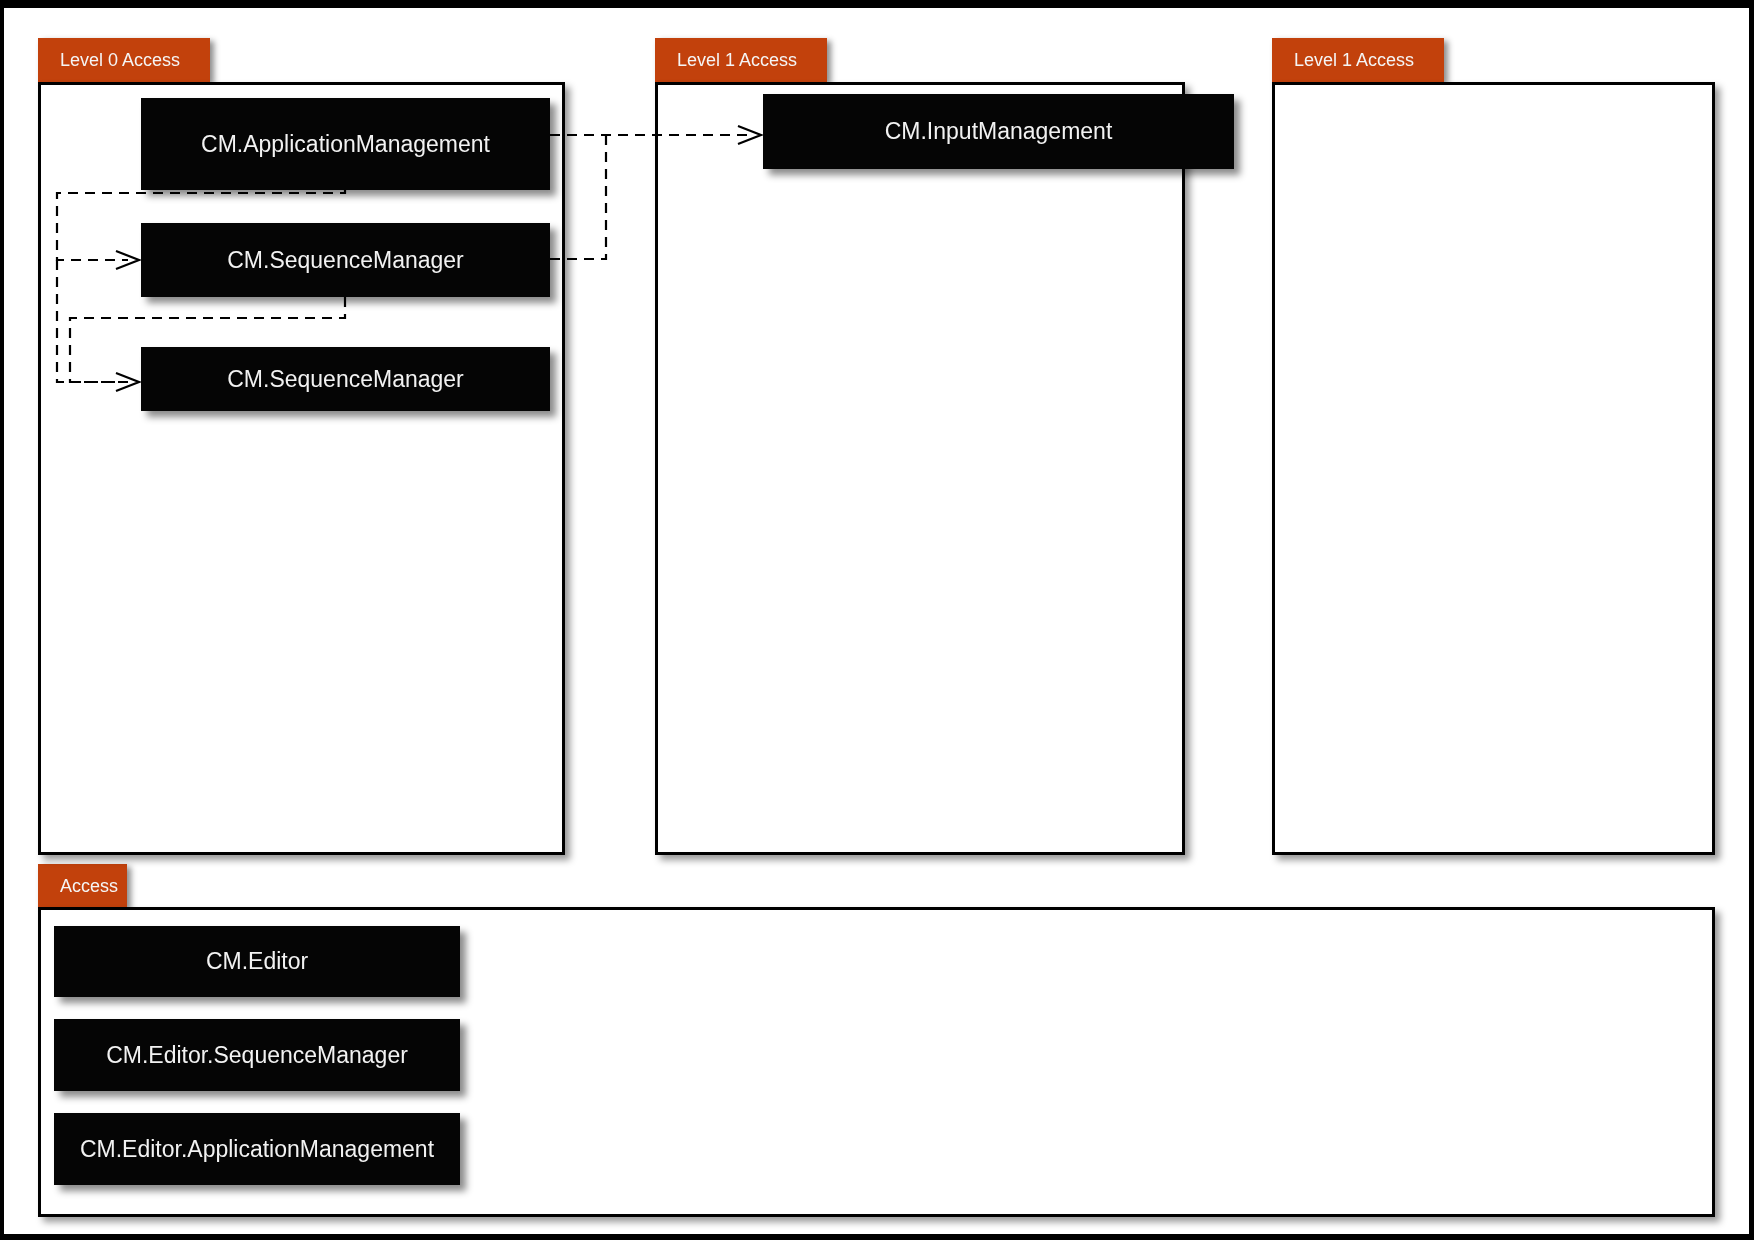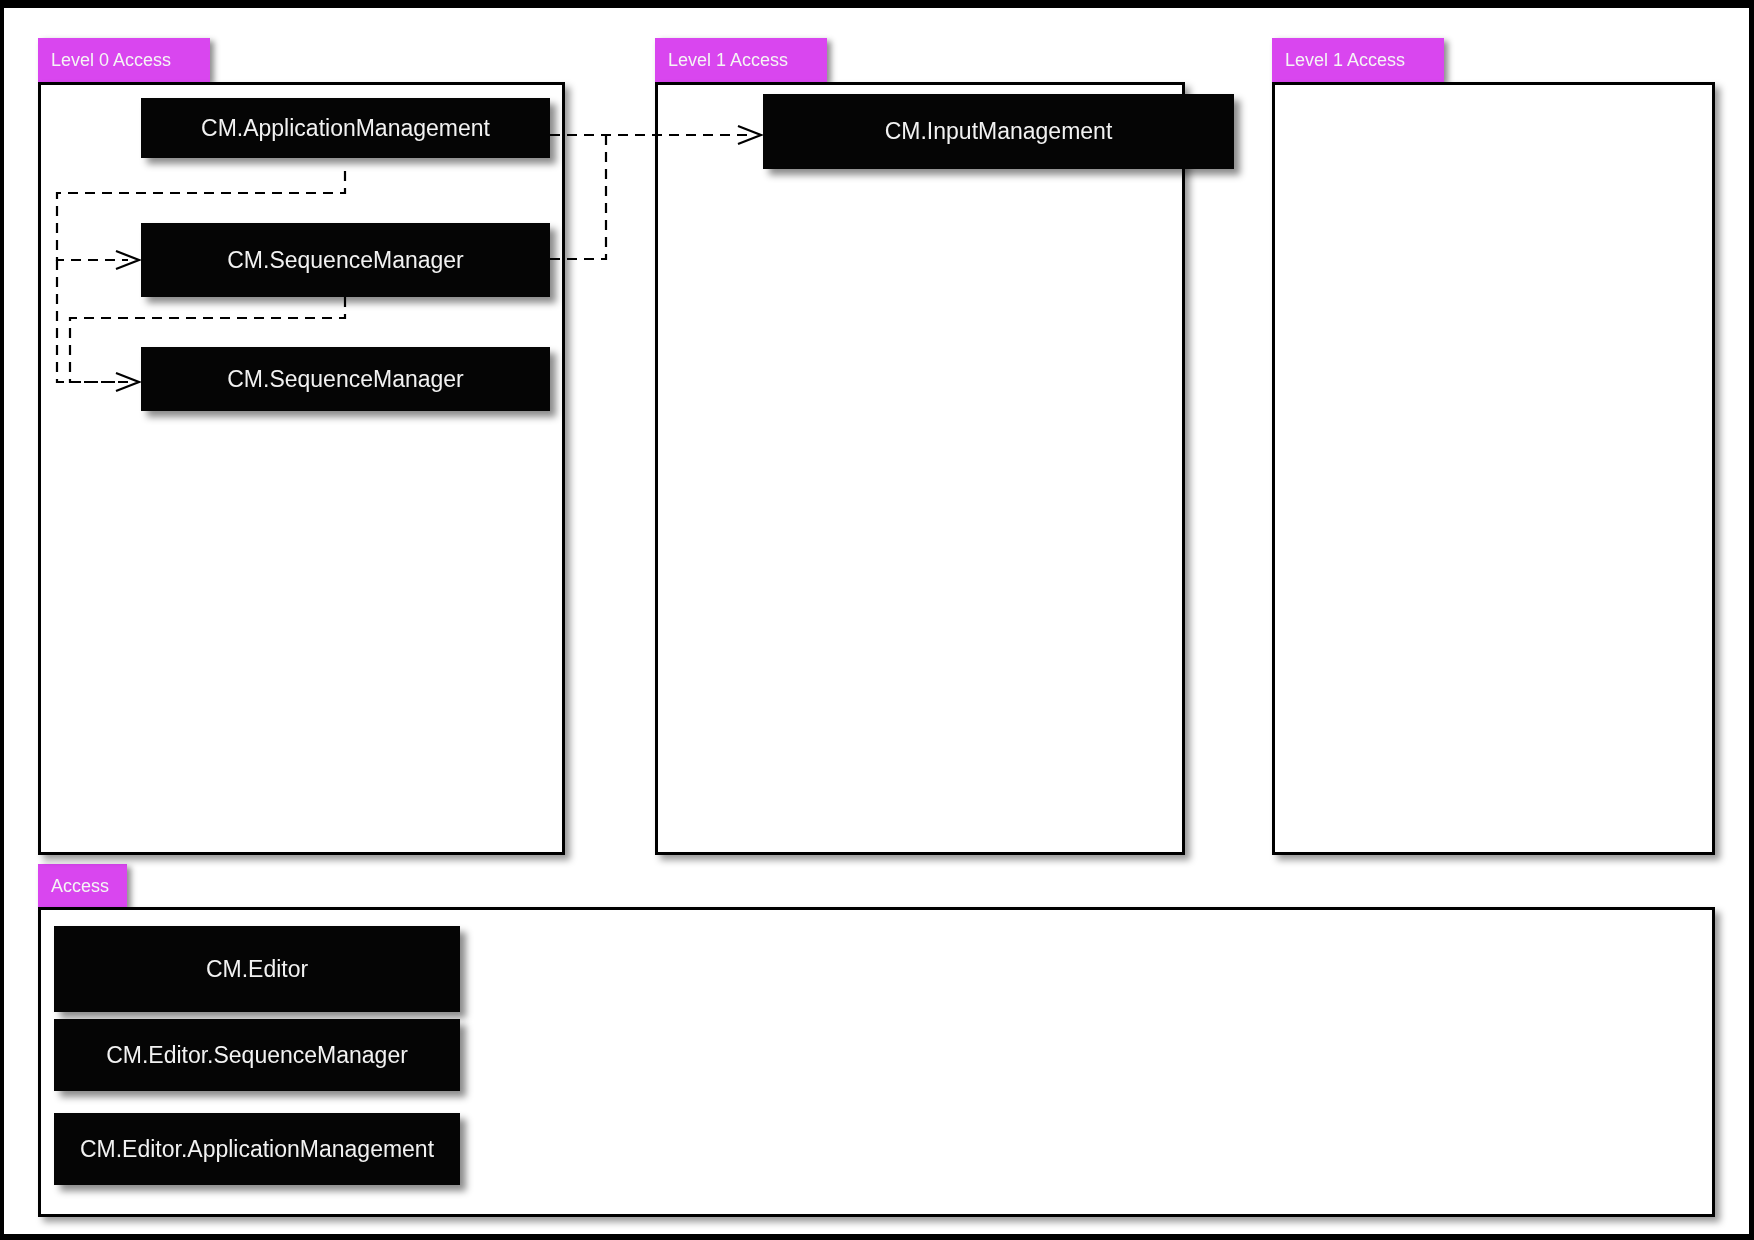--- a/index.html
+++ b/index.html
@@ -12,25 +12,25 @@
   }
   .frame{
     position:absolute;inset:0;
     border-style:solid;border-color:#000;
     border-width:8px 5px 6px 4px;
     pointer-events:none;
     z-index:50;
   }
   .pkg-tab{
     position:absolute;
-    background:#d946ef;
+    background:#c2410c;
     color:#f5f5f5;
     font-size:18px;
     display:flex;align-items:center;
-    padding-left:13px;
+    padding-left:22px;
     box-sizing:border-box;
     box-shadow:4px 3px 6px rgba(0,0,0,0.45);
     z-index:2;
   }
   .pkg-body{
     position:absolute;
     background:#fff;
     border:3px solid #000;
     box-sizing:border-box;
     box-shadow:5px 5px 7px rgba(0,0,0,0.40);
@@ -92,35 +92,35 @@
     <path class="edge" d="M345,171 V193 H57 V260 H128"></path>
     <path class="edge" d="M57,260 V382 H128"></path>
     <path class="edge" d="M345,297 V318 H70 V382 H128"></path>
     <path class="edge" d="M550,135 H750"></path>
     <path class="edge" d="M550,259 H606 V135"></path>
     <path class="arrowhead" d="M116,251 L139,260 L116,269"></path>
     <path class="arrowhead" d="M116,373 L139,382 L116,391"></path>
     <path class="arrowhead" d="M738,126 L761,135 L738,144"></path>
   </svg>
 
-  <div class="node" style="left:141px;top:98px;width:409px;height:60px;">
+  <div class="node" style="left:141px;top:98px;width:409px;height:92px;">
     <span>CM.ApplicationManagement</span>
   </div>
   <div class="node" style="left:141px;top:223px;width:409px;height:74px;">
     <span>CM.SequenceManager</span>
   </div>
   <div class="node" style="left:141px;top:347px;width:409px;height:64px;">
     <span>CM.SequenceManager</span>
   </div>
 
   <div class="node" style="left:763px;top:94px;width:471px;height:75px;">
     <span>CM.InputManagement</span>
   </div>
 
-  <div class="node" style="left:54px;top:926px;width:406px;height:86px;">
+  <div class="node" style="left:54px;top:926px;width:406px;height:71px;">
     <span>CM.Editor</span>
   </div>
   <div class="node" style="left:54px;top:1019px;width:406px;height:72px;text-align:right;">
     <span>CM.Editor.SequenceManager</span>
   </div>
   <div class="node" style="left:54px;top:1113px;width:406px;height:72px;">
     <span>CM.Editor.ApplicationManagement</span>
   </div>
 
 </div>

